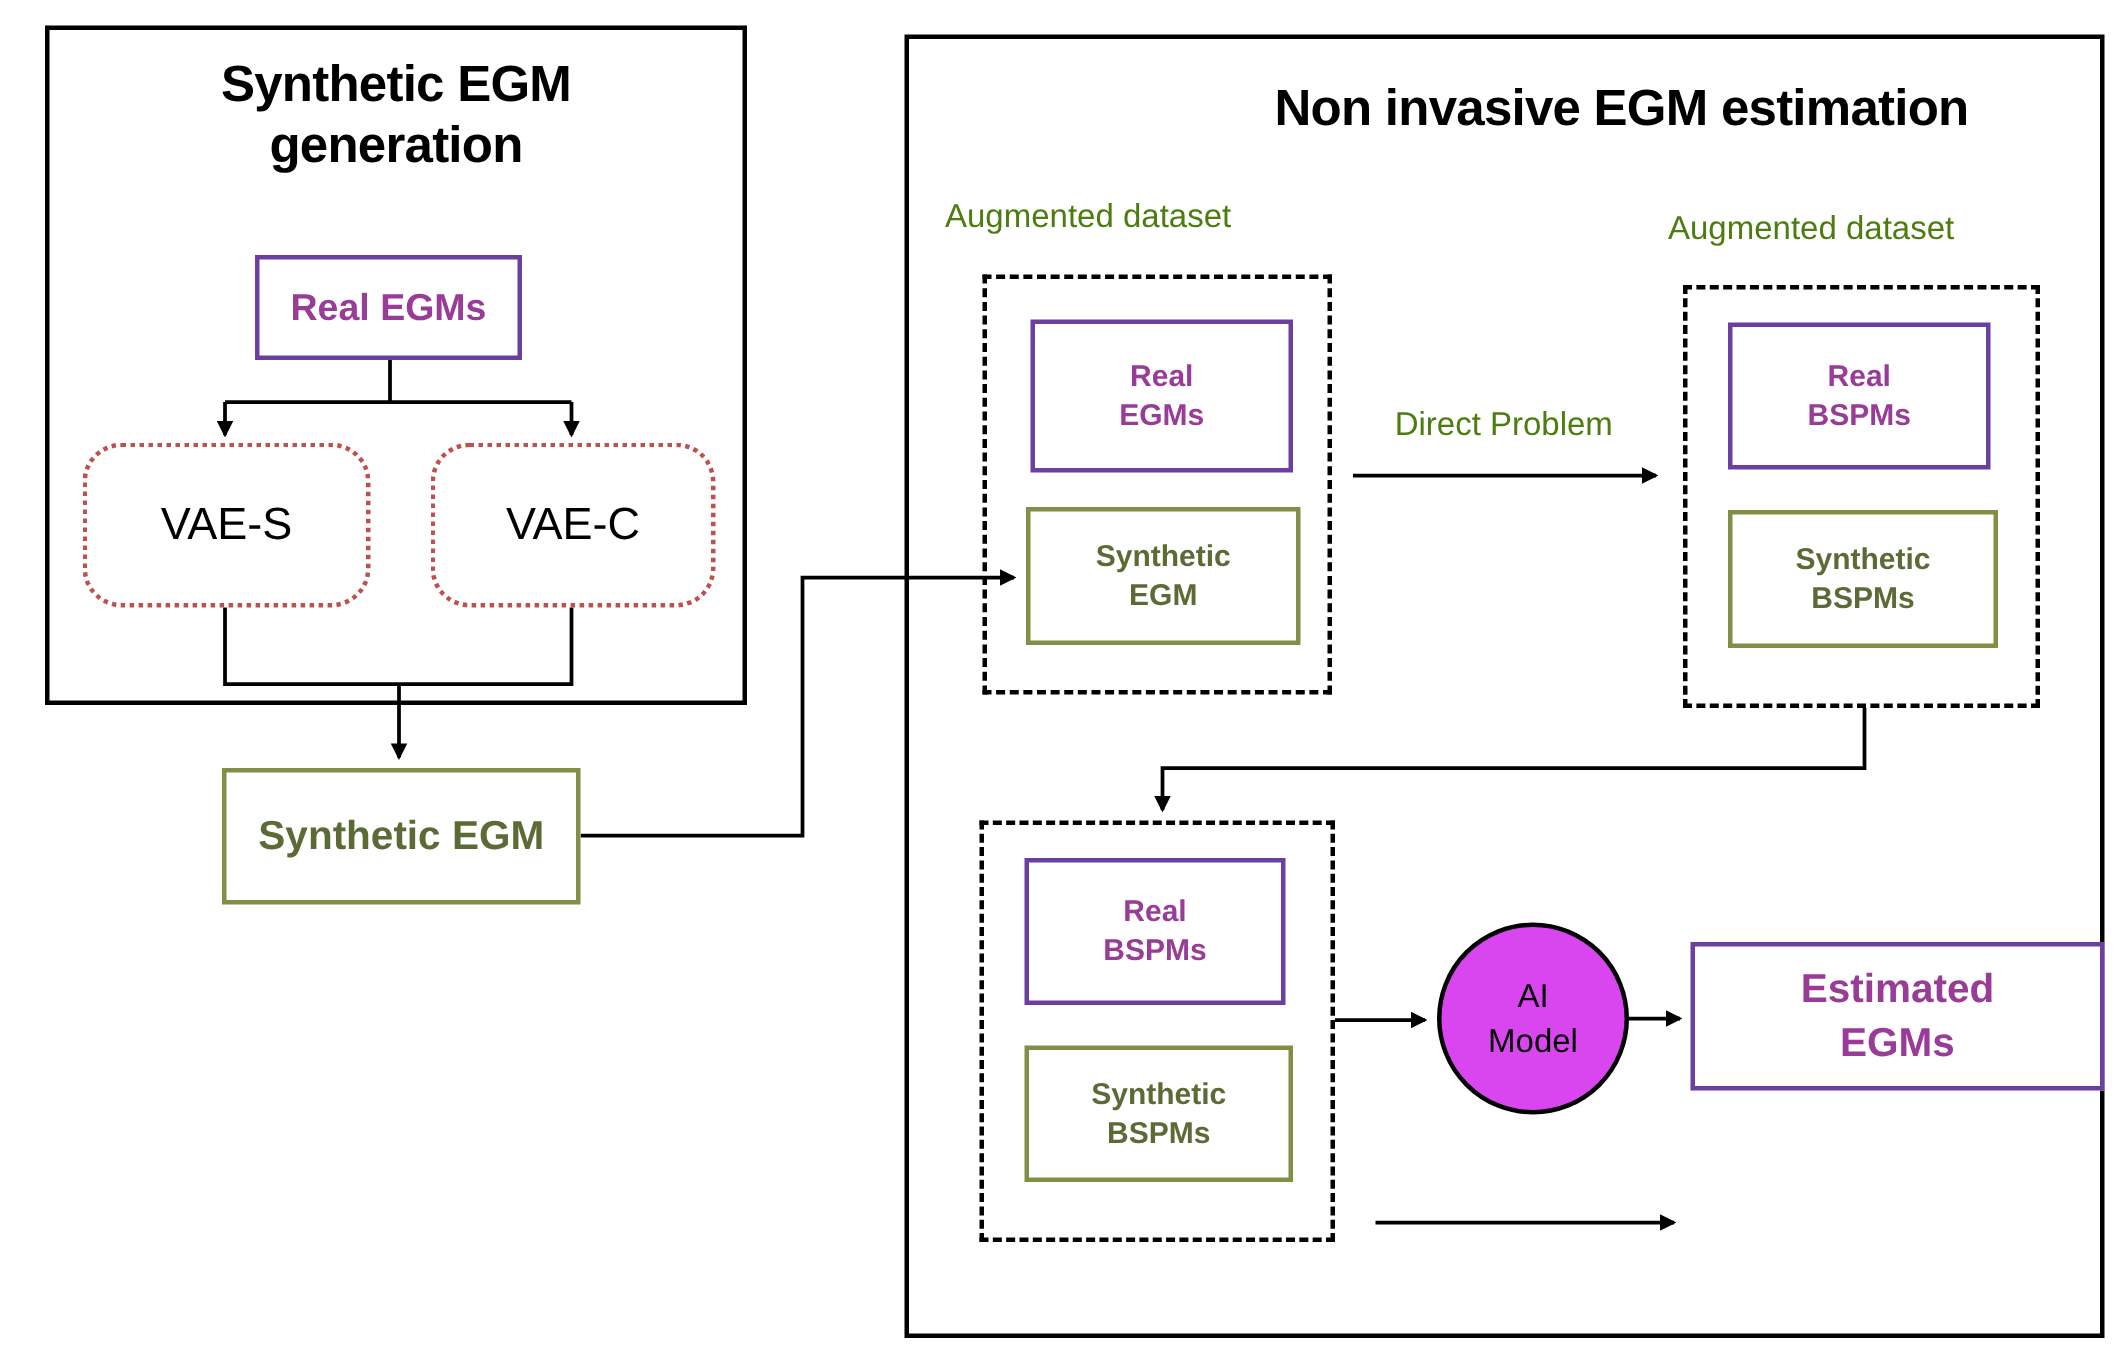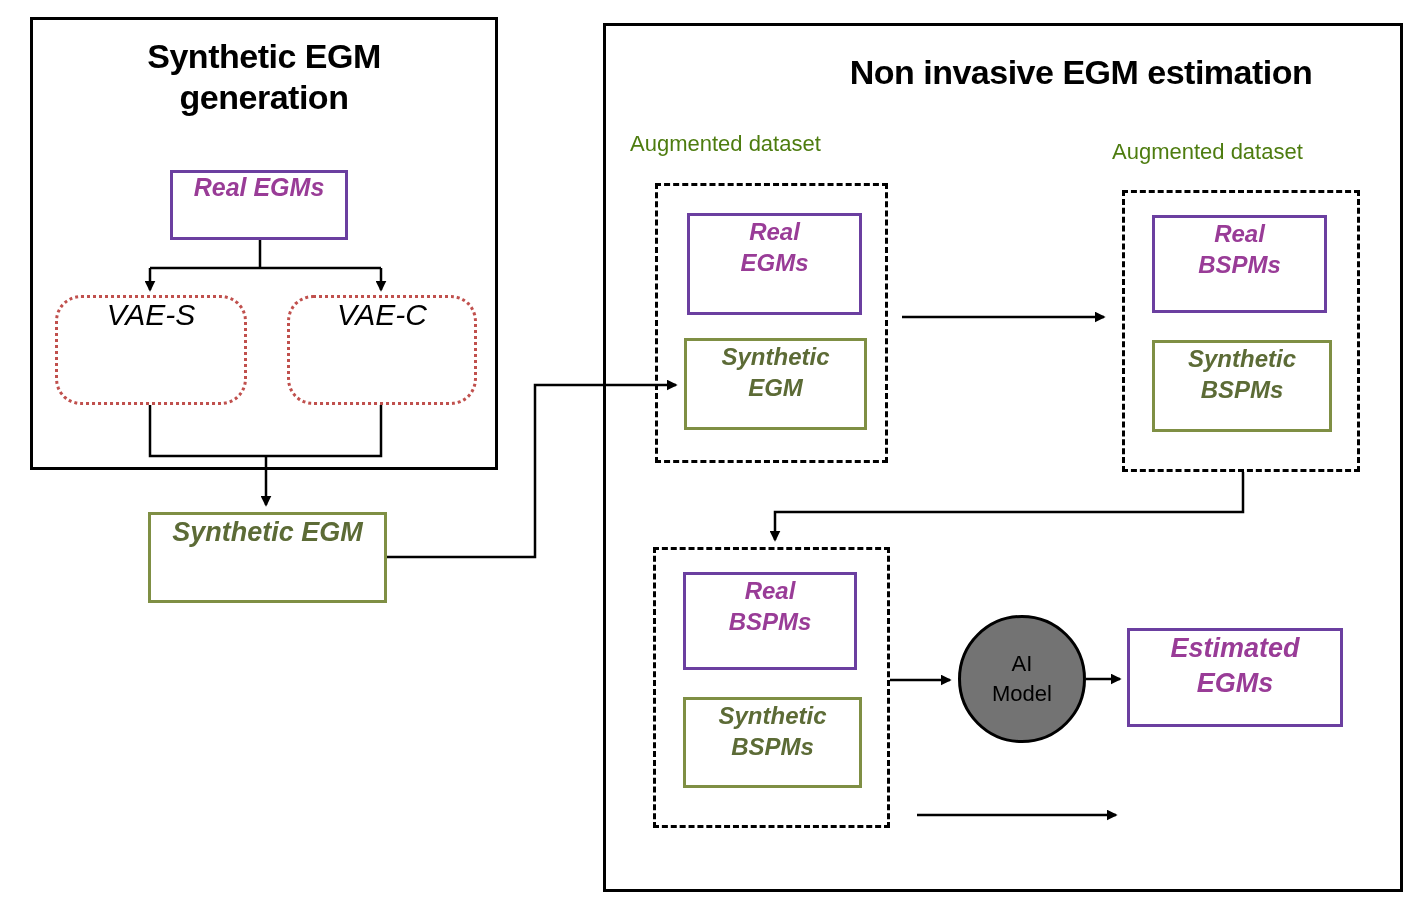--- a/index.html
+++ b/index.html
@@ -7,41 +7,41 @@
     position:relative;width:1418px;height:914px;background:#ffffff;
     font-family:"Liberation Sans", sans-serif;color:#000;overflow:hidden;
   }
   .abs{position:absolute;box-sizing:border-box;}
   .panel{border:3px solid #000;background:transparent;}
   .panel-title{
     font-weight:bold;font-size:34px;line-height:1.22;text-align:center;
     white-space:pre-line;letter-spacing:-0.5px;
   }
   .node{
-    display:flex;align-items:flex-start;justify-content:center;text-align:center;
-    white-space:pre-line;background:#fff;font-style:italic;
+    display:flex;align-items:center;justify-content:center;text-align:center;
+    white-space:pre-line;background:#fff;
   }
   .purple-box{border:3px solid var(--purple-border,#6b3fa0);}
   .purple-text{color:var(--purple-text,#993c97);font-weight:bold;}
   .olive-box{border:3px solid var(--olive-border,#7f8f44);}
   .olive-text{color:var(--olive-text,#5c6b36);font-weight:bold;}
   .red-dotted{
     border:3px dotted var(--red-dotted-border,#c0504d);border-radius:26px;
     font-size:30px;color:#000;background:transparent;
   }
   .dashed-box{border:3px dashed #000;background:transparent;}
   .small-label{font-size:22px;color:#4d7c0f;}
   .center{text-align:center;}
   .fs25{font-size:25px;}
-  .fs24{font-size:24px;line-height:1.3;}
+  .fs24{font-size:20px;line-height:1.3;}
   .fs27{font-size:27px;line-height:1.3;}
   .ai-circle{
     border:3px solid #000;border-radius:50%;font-size:22px;line-height:1.35;
     display:flex;align-items:center;justify-content:center;text-align:center;
-    white-space:pre-line;background:#737373;
+    white-space:pre-line;background:#d946ef;
   }
   svg.connectors{position:absolute;left:0;top:0;pointer-events:none;}
 </style>
 </head>
 <body>
 
 <div id="canvas">
 
   <div class="abs panel" style="left:30px;top:17px;width:468px;height:453px;"></div>
   <div class="abs panel" style="left:603px;top:23px;width:800px;height:869px;"></div>
@@ -97,20 +97,21 @@
   <div class="abs node purple-box purple-text fs24" style="left:687px;top:213px;width:175px;height:102px;">
     <span>Real
 EGMs</span>
   </div>
 
   <div class="abs node olive-box olive-text fs24" style="left:684px;top:338px;width:183px;height:92px;">
     <span>Synthetic
 EGM</span>
   </div>
 
+  <div class="abs small-label center" style="left:895px;top:270px;width:215px;">Direct Problem</div>
 
   <div class="abs dashed-box" style="left:1122px;top:190px;width:238px;height:282px;"></div>
 
   <div class="abs node purple-box purple-text fs24" style="left:1152px;top:215px;width:175px;height:98px;">
     <span>Real
 BSPMs</span>
   </div>
 
   <div class="abs node olive-box olive-text fs24" style="left:1152px;top:340px;width:180px;height:92px;">
     <span>Synthetic
@@ -127,19 +128,19 @@
   <div class="abs node olive-box olive-text fs24" style="left:683px;top:697px;width:179px;height:91px;">
     <span>Synthetic
 BSPMs</span>
   </div>
 
   <div class="abs ai-circle" style="left:958px;top:615px;width:128px;height:128px;">
     <span>AI
 Model</span>
   </div>
 
-  <div class="abs node purple-box purple-text fs27" style="left:1127px;top:628px;width:216px;height:99px;">
+  <div class="abs node purple-box purple-text fs27" style="left:1127px;top:628px;width:276px;height:99px;">
     <span>Estimated
 EGMs</span>
   </div>
 
 
 </div>
 
 </body></html>

